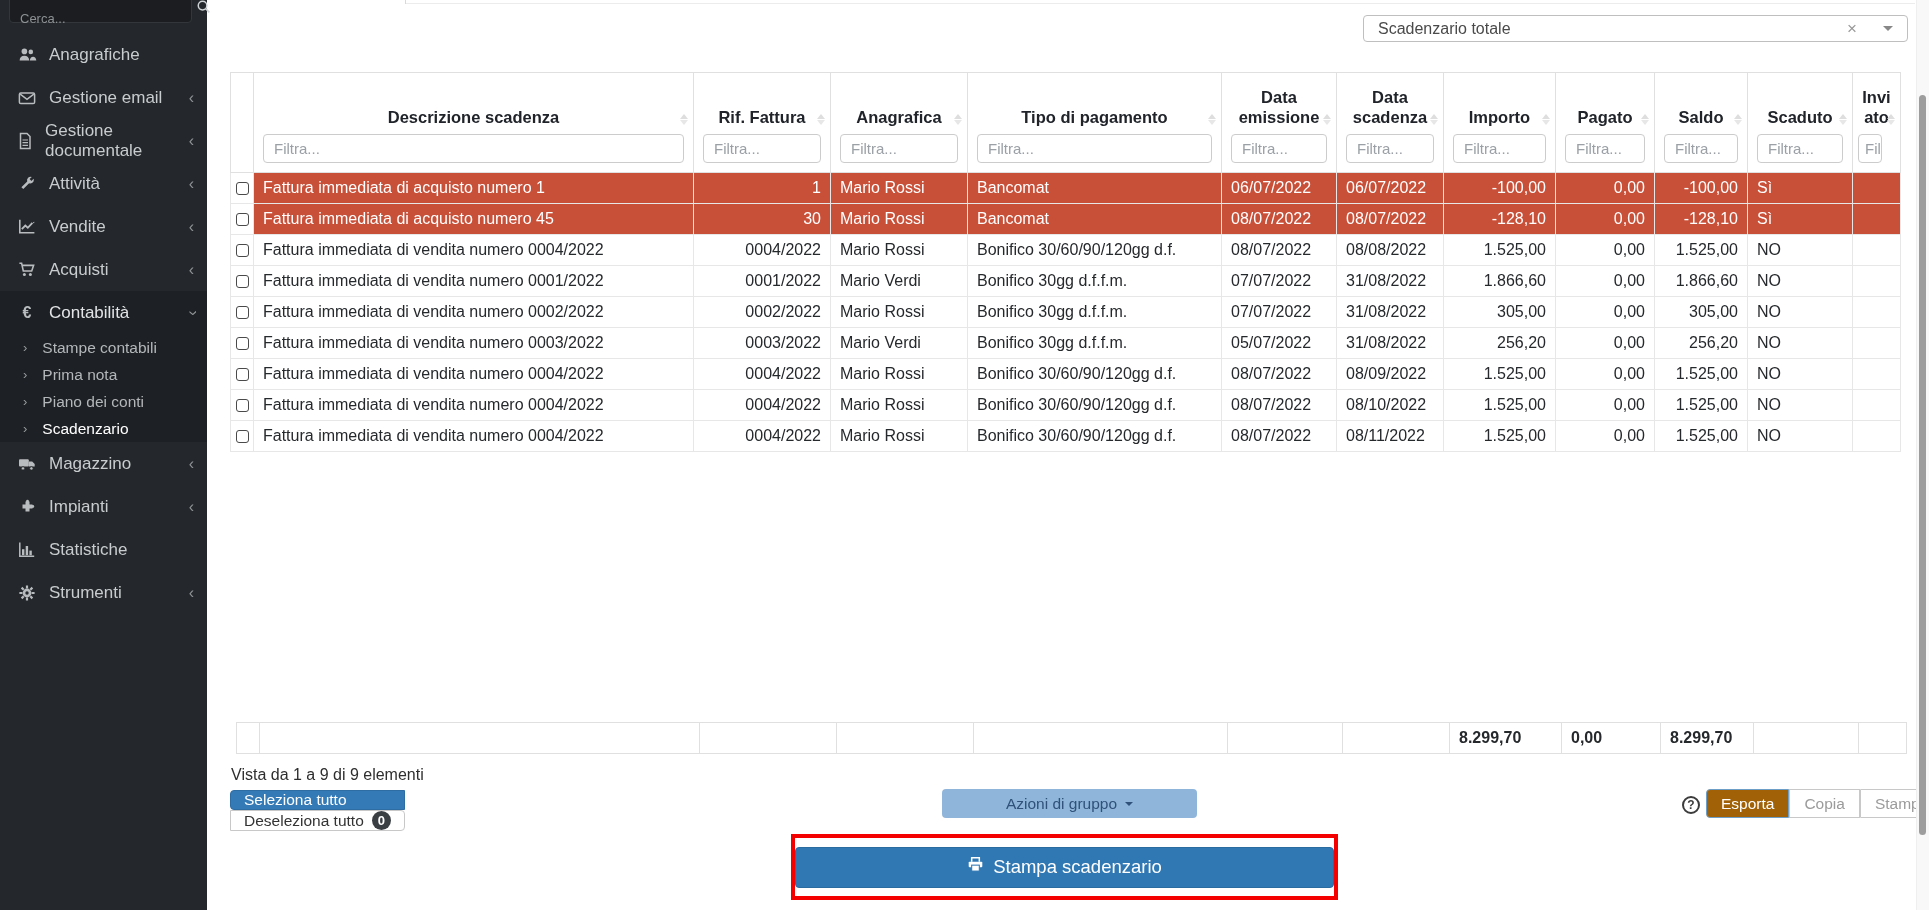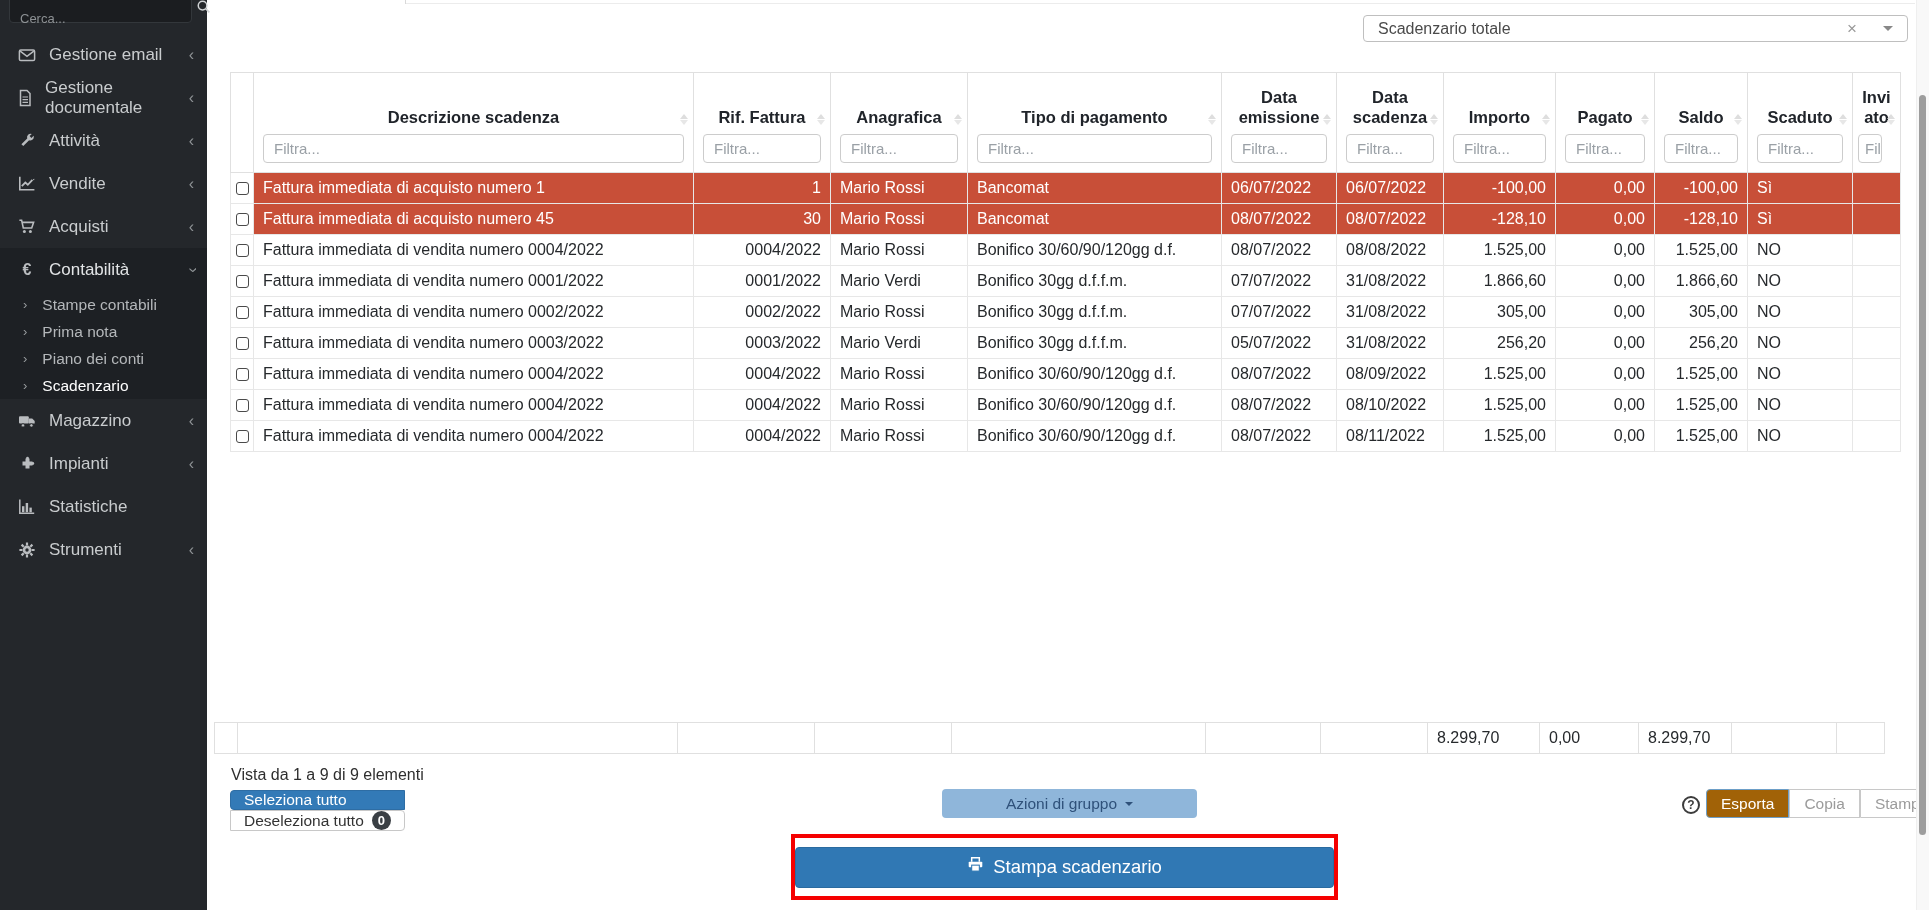--- a/index.html
+++ b/index.html
@@ -39,21 +39,21 @@
     border:1px solid #bfbfbf; border-radius:4px; background:#fff;
     display:flex; align-items:center; padding:0 14px; cursor:pointer; }
   .select2 .val { font-size:16px; color:#4a4a4a; flex:1; }
   .select2 .clear { color:#999; font-size:17px; margin-right:26px; cursor:pointer; }
   .select2 .caret { width:0; height:0; border-left:5px solid transparent;
     border-right:5px solid transparent; border-top:5px solid #888; }
 
   
   table.grid, table.totals { border-collapse:collapse; table-layout:fixed; width:1670px; background:#fff; }
   table.grid { position:absolute; left:230px; top:72px; }
-  table.totals { position:absolute; left:214px; top:722px; }
+  table.totals { position:absolute; left:236px; top:722px;font-weight:bold; }
   col.c-check{width:23px} col.c-desc{width:440px} col.c-rif{width:137px} col.c-ana{width:137px}
   col.c-tipo{width:254px} col.c-dem{width:115px} col.c-dsc{width:107px} col.c-imp{width:112px}
   col.c-pag{width:99px} col.c-sal{width:93px} col.c-scd{width:105px} col.c-inv{width:48px}
 
   th { border:1px solid #e0e0e0; vertical-align:bottom; position:relative; background:#fff; }
   .th-inner { display:flex; flex-direction:column; justify-content:flex-end;
     height:99px; padding:8px 9px 9px 9px; }
   .th-label { font-size:16.5px; font-weight:bold; color:#20242a; text-align:center;
     line-height:1.25; margin-bottom:6px; }
   .th-inviato .th-label { word-break:break-all; }
@@ -124,20 +124,32 @@
       <svg width="15" height="15" viewBox="0 0 16 16">
           <circle cx="7" cy="7" r="4.6" fill="none" stroke="#d0d3d5" stroke-width="1.6"></circle>
           <path d="M10.6 10.6 L14.2 14.2" stroke="#d0d3d5" stroke-width="1.8"></path>
         </svg>
     </span>
   </div>
 
   <div class="menu">
     <div class="side-item">
       <span class="icn">
+        <svg width="19" height="17" viewBox="0 0 19 17">
+            <circle cx="6.4" cy="5.4" r="2.8" fill="#b9bcbf"></circle>
+            <circle cx="12.8" cy="5.9" r="2.3" fill="#b9bcbf"></circle>
+            <path d="M1.6 14.6c0-3 2-4.8 4.8-4.8s4.8 1.8 4.8 4.8z" fill="#b9bcbf"></path>
+            <path d="M11.8 14.6c.2-2.3 1.4-3.8 3.3-3.8 1.8 0 3 1.5 3.2 3.8z" fill="#b9bcbf"></path>
+          </svg>
+        </span>
+      <span>Anagrafiche</span>
+      <span class="chev"></span>
+    </div>
+    <div class="side-item">
+      <span class="icn">
         <svg width="18" height="16" viewBox="0 0 18 16">
             <rect x="1.4" y="3" width="15.2" height="10.6" rx="1.4" fill="none" stroke="#b9bcbf" stroke-width="1.5"></rect>
             <path d="M2.2 4.2 L9 9.4 L15.8 4.2" fill="none" stroke="#b9bcbf" stroke-width="1.5"></path>
           </svg>
         </span>
       <span>Gestione email</span>
       <span class="chev">‹</span>
     </div>
     <div class="side-item">
       <span class="icn">

